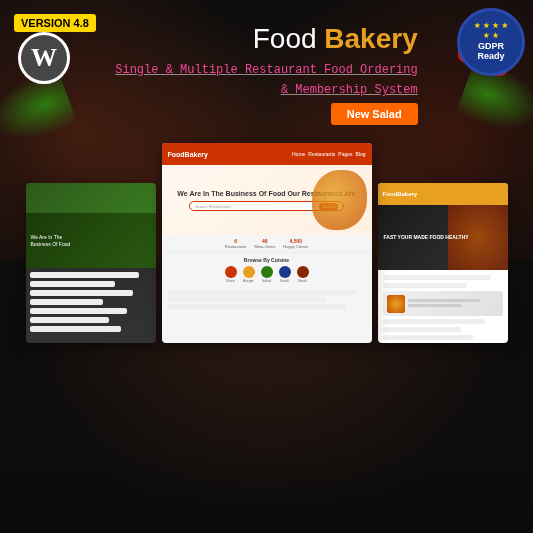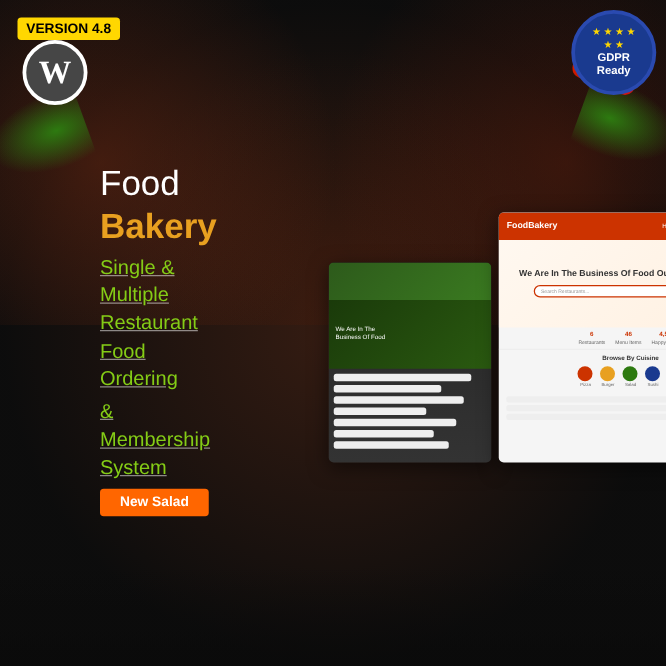--- a/index.html
+++ b/index.html
@@ -11,20 +11,21 @@
       font-family: Arial, sans-serif;
     }
 
     .banner {
       width: 533px;
       height: 533px;
       background: #1a1a1a;
       position: relative;
       overflow: hidden;
       display: flex;
+      flex-direction: column;
       align-items: center;
     }
 
     
     .bg-overlay {
       position: absolute;
       top: 0; left: 0; right: 0; bottom: 0;
       background: radial-gradient(ellipse at center, rgba(80,30,10,0.5) 0%, rgba(10,10,10,0.85) 70%);
       z-index: 0;
     }
@@ -122,45 +123,46 @@
       font-weight: bold;
       text-align: center;
       line-height: 1.1;
       margin-top: 2px;
     }
 
     
     .header-content {
       position: relative;
       z-index: 5;
-      text-align: left;
+      text-align: right;
       margin-top: 22px;
       padding: 0 80px;
     }
 
     .main-title {
       font-size: 28px;
       font-weight: 400;
       color: #fff;
       line-height: 1.2;
       margin-bottom: 6px;
     }
 
     .main-title .brand {
       color: #e8a020;
       font-weight: 900;
     }
 
     .subtitle {
-      color: #84cc16;
-      font-size: 16px;
+      color: #ec4899;
+      font-size: 12px;
       line-height: 1.4;
       margin-bottom: 4px;
       text-decoration: underline;
       text-decoration-color: rgba(255,255,255,0.5);
+      font-family: Liberation Mono, monospace;
     }
 
     .no-plugin {
       color: #ccc;
       font-size: 11px;
       margin-bottom: 8px;
     }
 
     .new-update-btn {
       display: inline-block;

